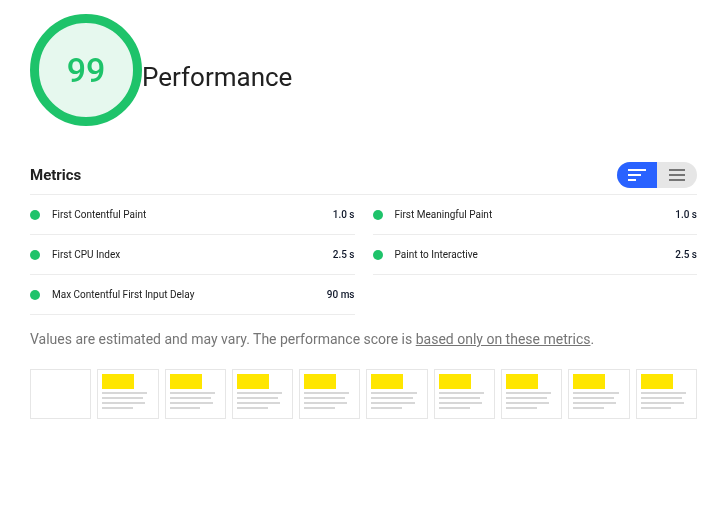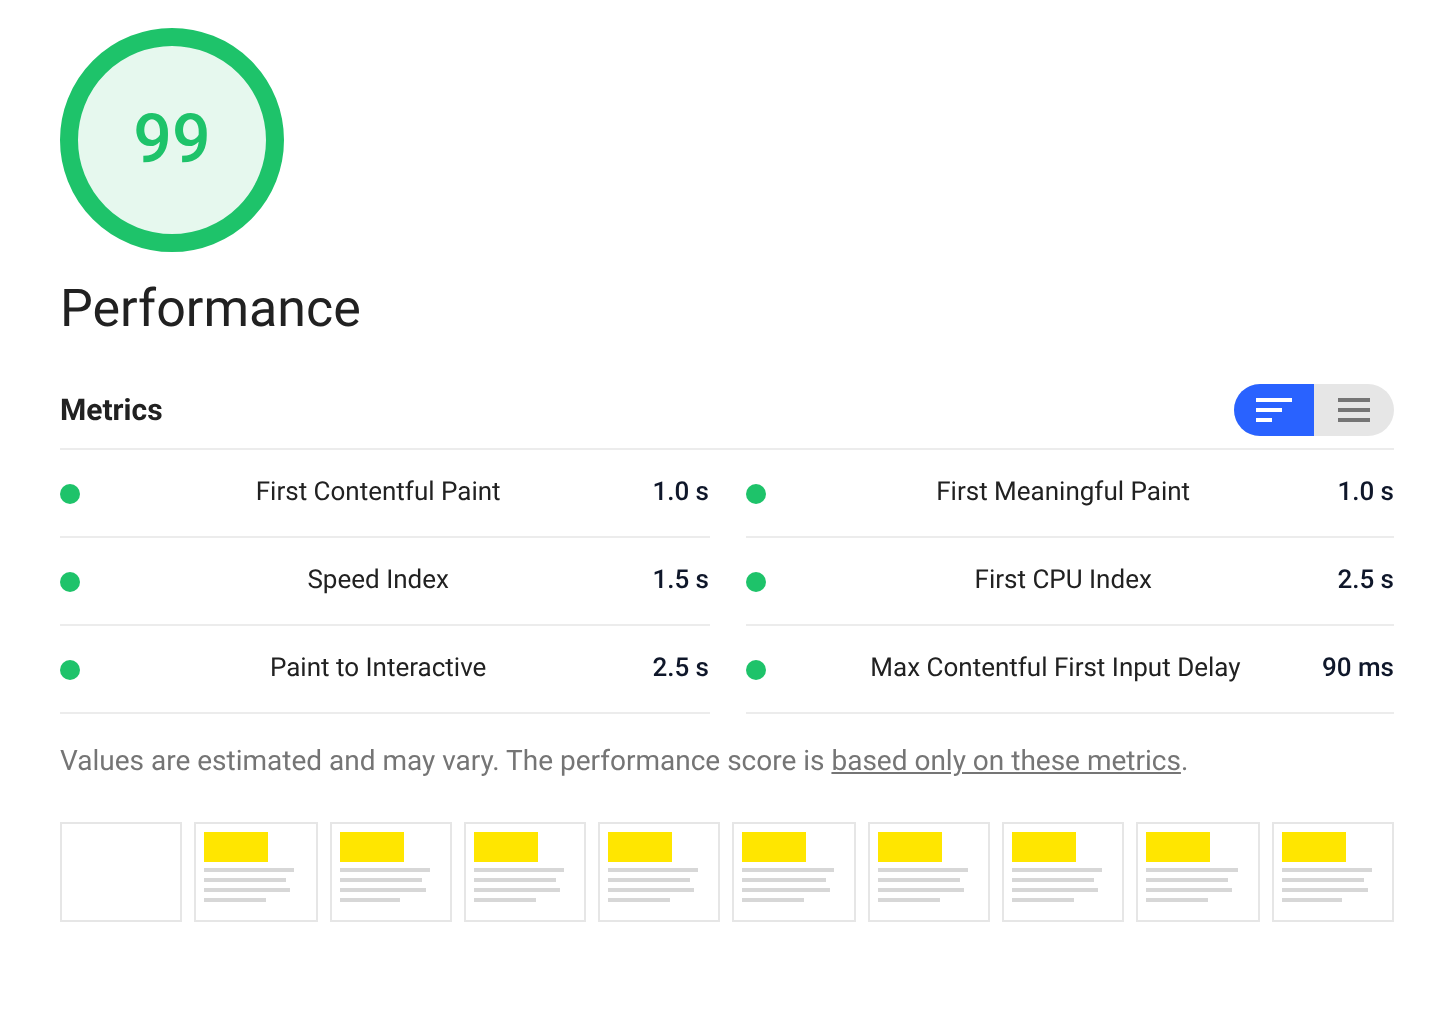--- a/index.html
+++ b/index.html
@@ -5,22 +5,21 @@
   * { box-sizing: border-box; margin: 0; padding: 0; }
   body {
     font-family: -apple-system, BlinkMacSystemFont, "Segoe UI", Roboto, Helvetica, Arial, sans-serif;
     background: #fff;
     color: #212121;
     width: 727px;
     padding: 10px 30px 20px 30px;
   }
   .score-wrap {
     display: flex;
-    flex-direction: column;
-    align-items: flex-start;
+    align-items: center;
     margin-top: 4px;
     margin-bottom: 22px;
   }
   .gauge {
     width: 112px;
     height: 112px;
     border-radius: 50%;
     border: 9px solid #1ec36a;
     background: #e6f8ee;
     display: flex;
@@ -71,22 +70,21 @@
     display: grid;
     grid-template-columns: 1fr 1fr;
     column-gap: 18px;
     border-top: 1px solid #ececec;
   }
   .metric {
     display: flex;
     align-items: center;
     padding: 14px 0;
     border-bottom: 1px solid #ececec;
-    font-size: 13px;
-    text-align: center;
+    font-size: 10px;
   }
   .dot {
     width: 10px;
     height: 10px;
     border-radius: 50%;
     background: #1ec36a;
     margin-right: 12px;
     flex-shrink: 0;
   }
   .metric-name { flex: 1; color: #212121; }
@@ -167,25 +165,20 @@
       <span class="metric-name">First Contentful Paint</span>
       <span class="metric-val">1.0 s</span>
     </div>
     <div class="metric">
       <span class="dot"></span>
       <span class="metric-name">First Meaningful Paint</span>
       <span class="metric-val">1.0 s</span>
     </div>
     <div class="metric">
       <span class="dot"></span>
-      <span class="metric-name">Speed Index</span>
-      <span class="metric-val">1.5 s</span>
-    </div>
-    <div class="metric">
-      <span class="dot"></span>
       <span class="metric-name">First CPU Index</span>
       <span class="metric-val">2.5 s</span>
     </div>
     <div class="metric">
       <span class="dot"></span>
       <span class="metric-name">Paint to Interactive</span>
       <span class="metric-val">2.5 s</span>
     </div>
     <div class="metric">
       <span class="dot"></span>

